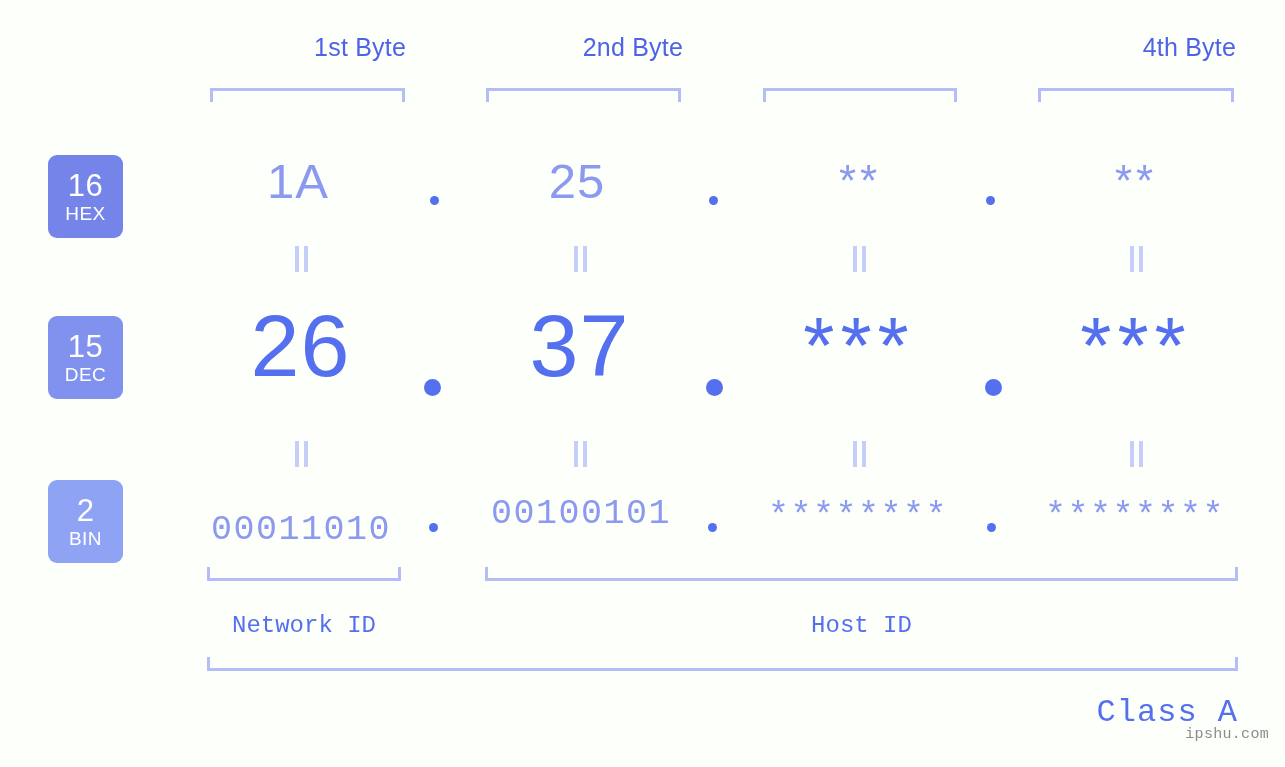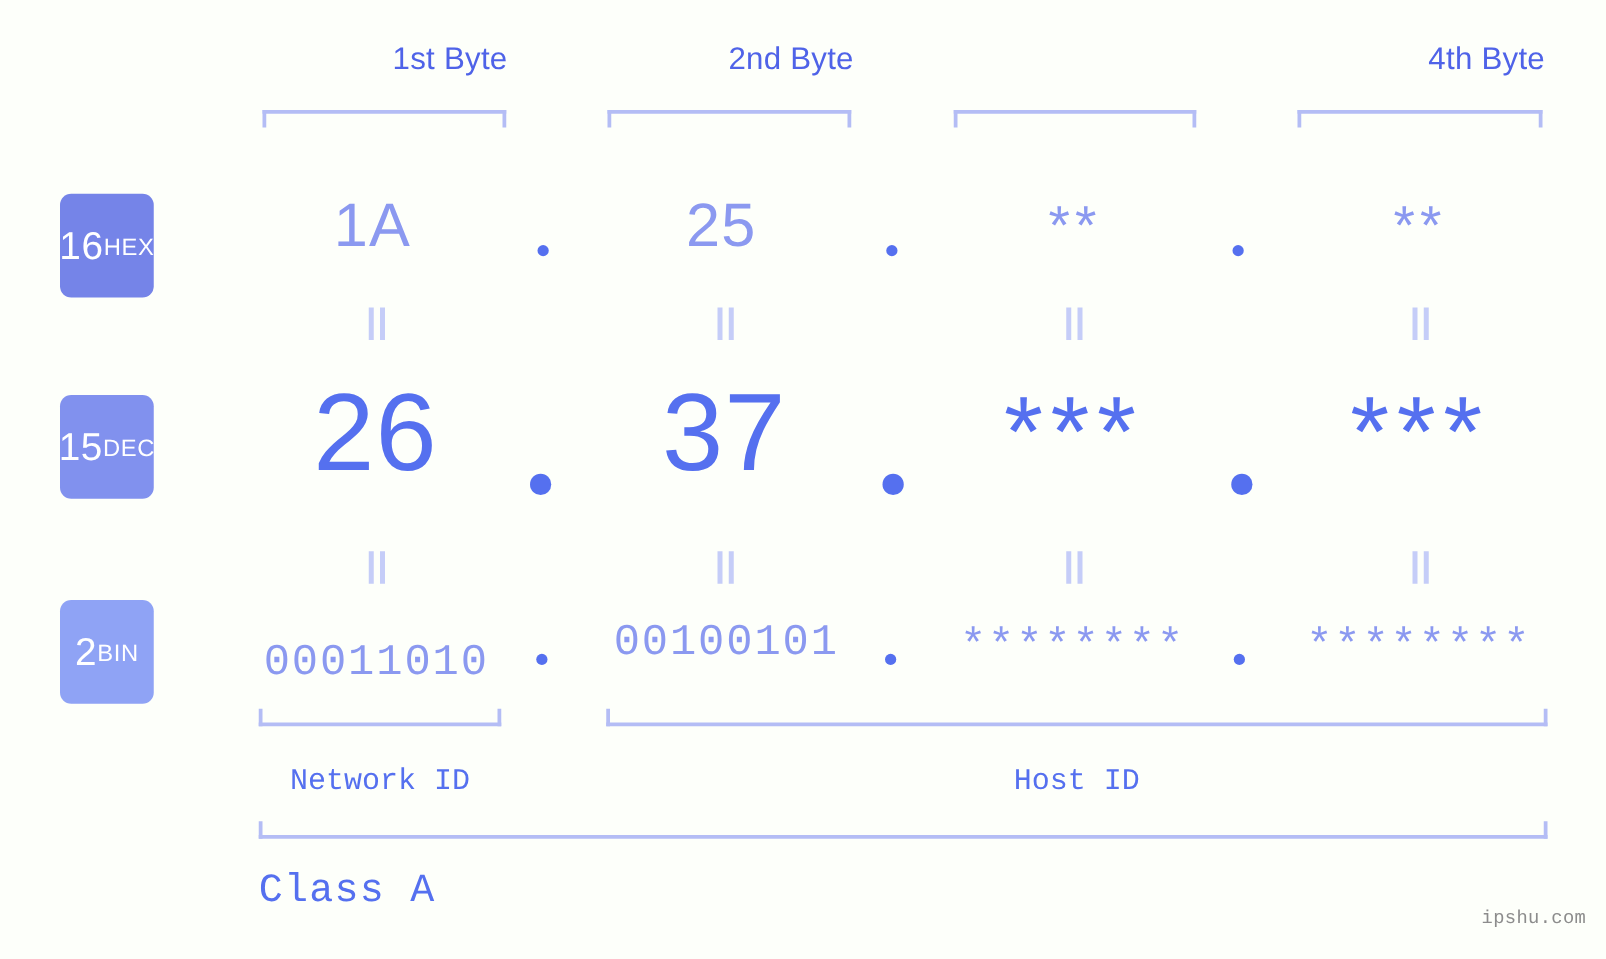--- a/index.html
+++ b/index.html
@@ -48,21 +48,21 @@
 
   
   .badge {
     position: absolute;
     left: 48px;
     width: 75px;
     height: 83px;
     border-radius: 9px;
     color: #ffffff;
     display: flex;
-    flex-direction: row;
+    flex-direction: column;
     align-items: center;
     justify-content: center;
     line-height: 1;
   }
   .badge .num {
     font-size: 31px;
     font-weight: 400;
     letter-spacing: 0.5px;
   }
   .badge .abbr {
@@ -173,21 +173,21 @@
     top: 612px;
     text-align: center;
     font-family: "Liberation Mono", monospace;
     font-size: 24px;
     color: #5570ef;
     white-space: nowrap;
   }
   .class-label {
     position: absolute;
     top: 694px;
-    text-align: left;
+    text-align: right;
     font-family: "Liberation Mono", monospace;
     font-size: 32px;
     color: #5570ef;
     letter-spacing: 1px;
     white-space: nowrap;
   }
 
   
   .watermark {
     position: absolute;

